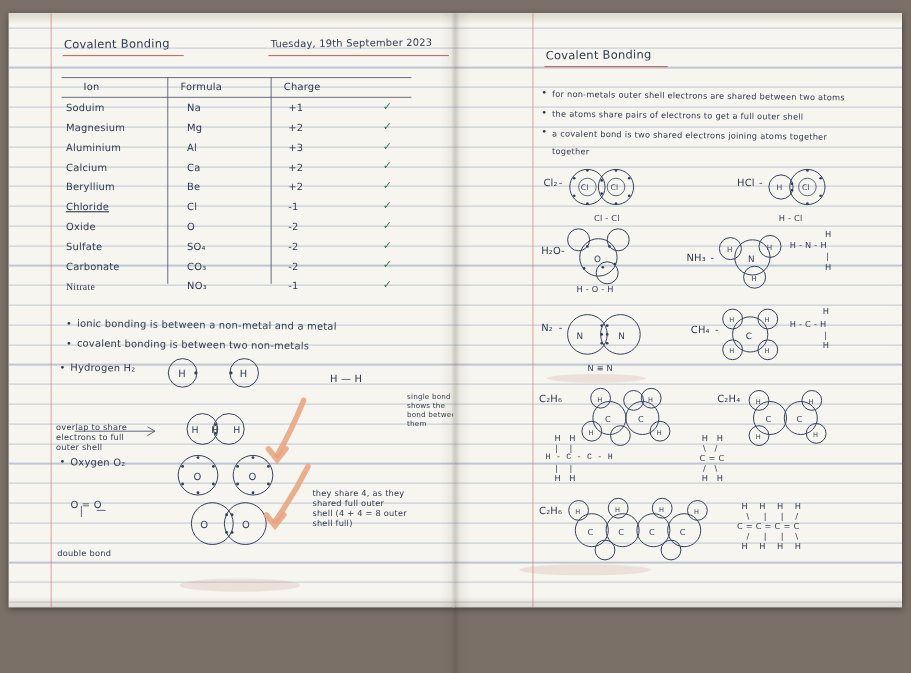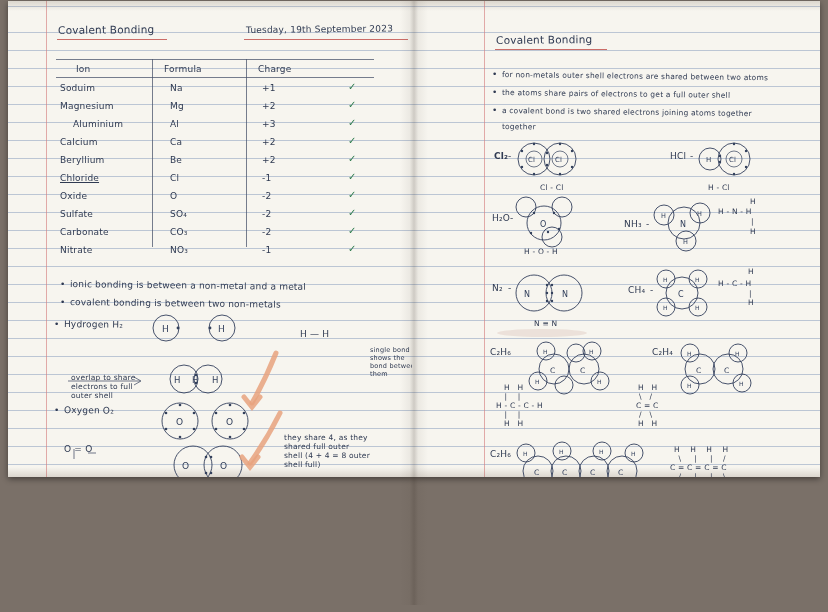--- a/index.html
+++ b/index.html
@@ -15,22 +15,22 @@
   }
 
   
   .desk {
     position: absolute;
     inset: 0;
     background: #7a7068;
   }
   .notebook {
     position: absolute;
-    left: 8px; top: 1px;
-    width: 812px; height: 476px;
+    left: 8px; top: 12px;
+    width: 812px; height: 540px;
     background: #f4f2ec;
     box-shadow: 0 2px 6px rgba(0,0,0,.45);
   }
   .page {
     position: absolute;
     top: 0; bottom: 0;
     background: #f7f5ef;
     overflow: hidden;
   }
   .page-left  { left: 0;    width: 404px; border-right: 1px solid #cdc8bd; }
@@ -155,21 +155,21 @@
       <div class="hw" style="left:254px; top:82px;">+1</div>
       <div class="tick" style="left:340px; top:80px;">✓</div>
     </div>
     <div>
       <div class="hw" style="left:52px; top:100px;">Magnesium</div>
       <div class="hw" style="left:162px; top:100px;text-align:center;">Mg</div>
       <div class="hw" style="left:254px; top:100px;">+2</div>
       <div class="tick" style="left:340px; top:98px;">✓</div>
     </div>
     <div>
-      <div class="hw" style="left:52px; top:118px;margin-left:13px;">Aluminium</div>
+      <div class="hw" style="left:52px; top:118px;">Aluminium</div>
       <div class="hw" style="left:162px; top:118px;">Al</div>
       <div class="hw" style="left:254px; top:118px;">+3</div>
       <div class="tick" style="left:340px; top:116px;">✓</div>
     </div>
     <div>
       <div class="hw" style="left:52px; top:136px;">Calcium</div>
       <div class="hw" style="left:162px; top:136px;">Ca</div>
       <div class="hw" style="left:254px; top:136px;">+2</div>
       <div class="tick" style="left:340px; top:134px;">✓</div>
     </div>
@@ -197,35 +197,35 @@
       <div class="hw" style="left:254px; top:208px;">-2</div>
       <div class="tick" style="left:340px; top:206px;">✓</div>
     </div>
     <div>
       <div class="hw" style="left:52px; top:226px;">Carbonate</div>
       <div class="hw" style="left:162px; top:226px;">CO₃</div>
       <div class="hw" style="left:254px; top:226px;">-2</div>
       <div class="tick" style="left:340px; top:224px;">✓</div>
     </div>
     <div>
-      <div class="hw" style="left:52px; top:244px;">Nitrate</div>
+      <div class="hw" style="left:52px; top:244px;font-family:Liberation Serif, serif;">Nitrate</div>
       <div class="hw" style="left:162px; top:244px;">NO₃</div>
       <div class="hw" style="left:254px; top:244px;">-1</div>
       <div class="tick" style="left:340px; top:242px;">✓</div>
     </div>
 
     <div class="hw" style="left:52px; top:278px;">•</div>
     <div class="hw tilt3" style="left:62px; top:278px;">ionic bonding is between a non-metal and a metal</div>
     <div class="hw" style="left:52px; top:296px;">•</div>
     <div class="hw tilt3" style="left:62px; top:296px;">covalent bonding is between two non-metals</div>
 
     <div class="hw" style="left:46px; top:318px;">•</div>
     <div class="hw tilt3" style="left:56px; top:318px;">Hydrogen H₂</div>
 
-    <div class="hw sm" style="left:43px; top:372px;margin-left:20px;">overlap to share
+    <div class="hw sm" style="left:43px; top:372px;">overlap to share
 electrons to full
 outer shell</div>
 
     <div class="hw" style="left:292px; top:328px;">H — H</div>
     <div class="hw xs" style="left:330px; top:345px;">single bond -
 shows the
 bond between
 them</div>
 
     <div class="hw" style="left:46px; top:404px;">•</div>
@@ -308,21 +308,21 @@
     <div class="underline-red" style="left:83px; top:48px; width:112px;"></div>
 
     <div class="hw" style="left:80px; top:68px;">•</div>
     <div class="hw sm tilt3" style="left:90px; top:69px;">for non-metals outer shell electrons are shared between two atoms</div>
     <div class="hw" style="left:80px; top:86px;">•</div>
     <div class="hw sm tilt3" style="left:90px; top:87px;">the atoms share pairs of electrons to get a full outer shell</div>
     <div class="hw" style="left:80px; top:104px;">•</div>
     <div class="hw sm tilt3" style="left:90px; top:105px;">a covalent bond is two shared electrons joining atoms together</div>
     <div class="hw sm tilt3" style="left:90px; top:121px;">together</div>
 
-    <div class="hw" style="left:82px; top:150px;font-weight:bold;">Cl₂</div>
+    <div class="hw" style="left:82px; top:150px;">Cl₂</div>
     <div class="hw" style="left:96px; top:150px;">-</div>
     <div class="hw sm" style="left:128px; top:182px;">Cl - Cl</div>
 
     <div class="hw" style="left:258px; top:150px;">HCl</div>
     <div class="hw" style="left:278px; top:150px;">-</div>
     <div class="hw sm" style="left:296px; top:182px;">H - Cl</div>
 
     <div class="hw" style="left:80px; top:212px;">H₂O</div>
     <div class="hw" style="left:98px; top:212px;">-</div>
     <div class="hw sm" style="left:112px; top:246px;">H - O - H</div>
@@ -341,21 +341,21 @@
     <div class="hw" style="left:216px; top:284px;">CH₄</div>
     <div class="hw" style="left:238px; top:284px;">-</div>
     <div class="hw sm" style="left:306px; top:278px;">H - C - H</div>
     <div class="hw sm" style="left:336px; top:266px;">H</div>
     <div class="hw sm" style="left:337px; top:288px;">|</div>
     <div class="hw sm" style="left:336px; top:297px;">H</div>
 
     <div class="hw" style="left:78px; top:346px;">C₂H₆</div>
     <div class="hw sm" style="left:92px; top:382px;">H   H</div>
     <div class="hw sm" style="left:90px; top:391px;"> |    |</div>
-    <div class="hw sm" style="left:84px; top:400px;">H - C - C - H</div>
+    <div class="hw sm" style="left:84px; top:400px;font-family:Liberation Mono, monospace;">H - C - C - H</div>
     <div class="hw sm" style="left:90px; top:409px;"> |    |</div>
     <div class="hw sm" style="left:92px; top:418px;">H   H</div>
 
     <div class="hw" style="left:240px; top:346px;">C₂H₄</div>
     <div class="hw sm" style="left:226px; top:382px;">H   H</div>
     <div class="hw sm" style="left:227px; top:391px;">\   /</div>
     <div class="hw sm" style="left:224px; top:400px;">C = C</div>
     <div class="hw sm" style="left:227px; top:409px;">/   \</div>
     <div class="hw sm" style="left:226px; top:418px;">H   H</div>
 

